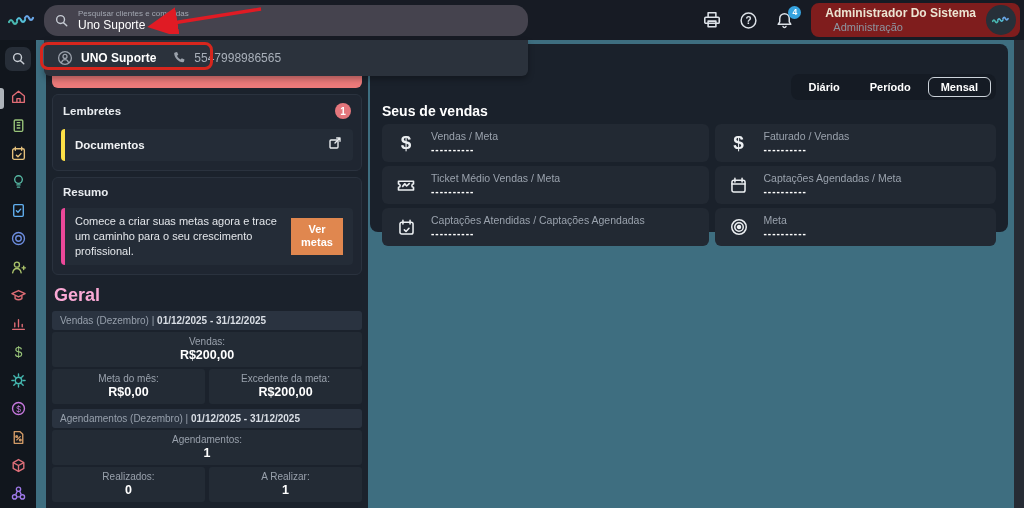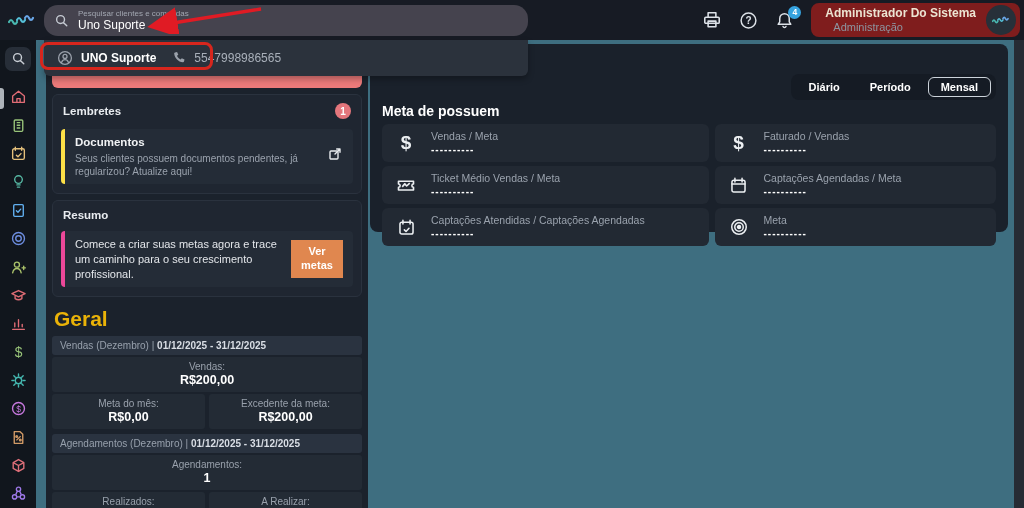--- a/index.html
+++ b/index.html
@@ -59,21 +59,21 @@
                display:flex; align-items:center; gap:10px; }
   .pink-border{ border-left:4px solid #fde047; }
   .orange-border{ border-left:4px solid #ec4899;gap:8px; }
   .inner-texts{ flex:1; line-height:1.3; }
   .inner-title{ font-size:11.5px; font-weight:bold; color:#f0f2f4; }
   .inner-sub{ font-size:10px; color:#9aa2ad; margin-top:2px; }
   .ext-ico{ color:#e8ebee; flex:0 0 auto; }
   .resumo-msg{ font-size:11px; color:#e3e6ea; line-height:1.35; }
   .btn-orange{ flex:0 0 auto; width:52px; background:#e0874f; border:none; border-radius:0; color:#fff;
                font-family:inherit; font-size:11px; font-weight:bold; padding:5px 6px; line-height:1.25; text-align:center; }
-  .geral-title{ font-size:21px; font-weight:bold; color:#eab308; margin:10px 2px 5px; }
+  .geral-title{ font-size:18px; font-weight:bold; color:#f9a8d4; margin:10px 2px 5px; }
   .sec-header{ background:#2a3340; border-radius:3px; padding:4px 8px; font-size:10px; color:#97a0ac; margin-top:5px; }
   .sec-header b{ color:#d9dee5; }
   .stat{ background:#232b35; border-radius:3px; padding:4px 4px 5px; text-align:center; margin-top:2px; }
   .stat-lbl{ font-size:10px; color:#99a1ac; }
   .stat-val{ font-size:12.5px; font-weight:bold; color:#fff; margin-top:1px; }
   .half-row{ display:flex; gap:4px; }
   .half-row .stat{ flex:1; }
 
   
   .meta-panel{ position:absolute; left:334px; top:4px; width:638px; height:188px; background:#1a212b;
@@ -274,21 +274,20 @@
       <div class="alert-banner"></div>
 
       <div class="lp-card">
         <div class="lp-card-header">
           <span>Lembretes</span>
           <span class="badge-pink">1</span>
         </div>
         <div class="inner-item pink-border">
           <div class="inner-texts">
             <div class="inner-title">Documentos</div>
-            <div class="inner-sub">Seus clientes possuem documentos pendentes, já regularizou? Atualize aqui!</div>
           </div>
           <span class="ext-ico">
             <svg width="16" height="16" viewBox="0 0 16 16" fill="none" stroke="currentColor" stroke-width="1.4" stroke-linecap="round" stroke-linejoin="round">
                 <rect x="3" y="5" width="8" height="8" rx="1"></rect>
                 <path d="M8 8l5-5M9.7 3H13v3.3"></path>
               </svg>
           </span>
         </div>
       </div>
 
@@ -343,21 +342,21 @@
     </section>
 
     <section class="meta-panel">
       <div class="tabs-row">
         <div class="tab-bar">
           <span class="tab">Diário</span>
           <span class="tab">Período</span>
           <span class="tab active">Mensal</span>
         </div>
       </div>
-      <div class="meta-title">Meta de possuem</div>
+      <div class="meta-title">Seus de vendas</div>
       <div class="meta-grid">
 
         <div class="metric">
           <span class="m-ico m-dollar">$</span>
           <div class="m-texts">
             <div class="m-lbl">Vendas / Meta</div>
             <div class="m-dash">----------</div>
           </div>
         </div>
 

